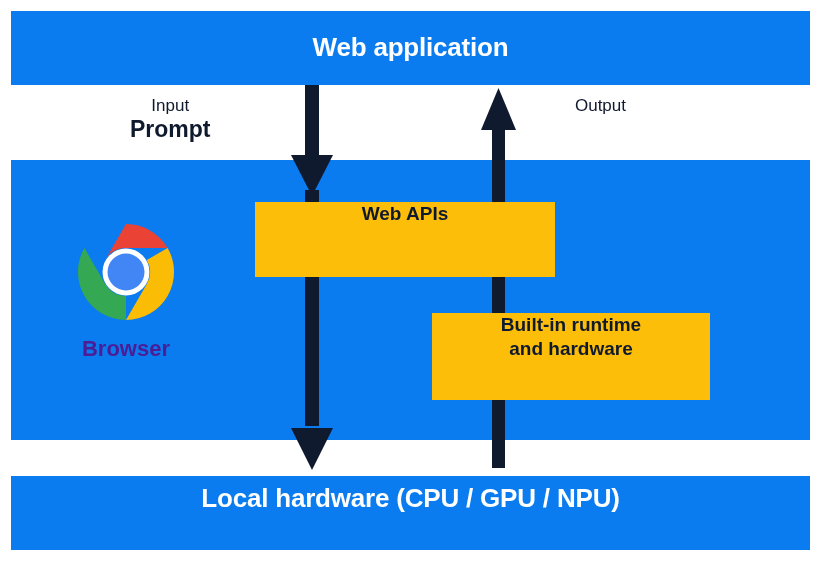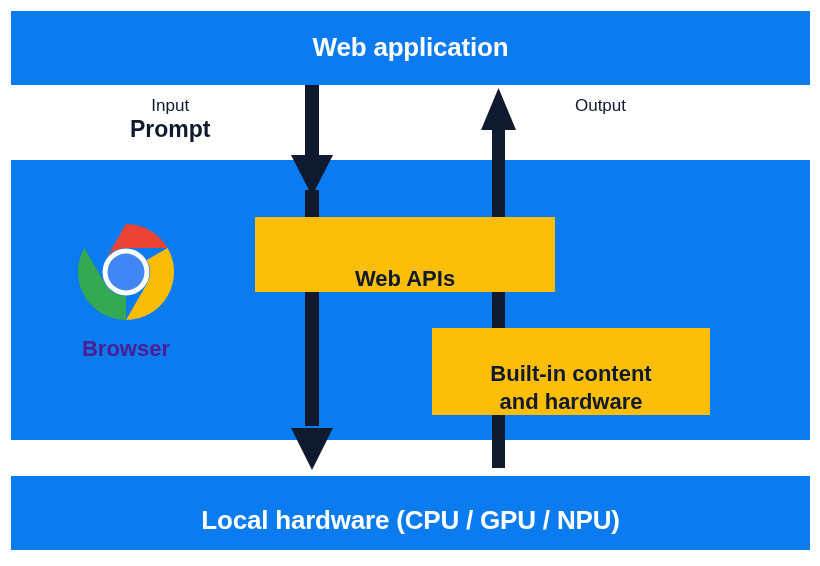--- a/index.html
+++ b/index.html
@@ -45,21 +45,21 @@
     position: absolute;
     left: 0;
     right: 0;
     text-align: center;
     color: #ffffff;
     font-weight: bold;
     font-size: 26px;
     letter-spacing: -0.2px;
   }
   .band-top .band-title { top: 21px; }
-  .band-bottom .band-title { top: 29px; text-align: center; }
+  .band-bottom .band-title { top: 7px; text-align: center; }
 
   
   .caption {
     position: absolute;
     color: #101a2e;
     line-height: 1.08;
   }
   .caption .caption-kind {
     display: block;
     font-size: 17px;
@@ -111,29 +111,28 @@
     color: #4c1d95;
     font-size: 22px;
     font-weight: bold;
   }
 
   
   .orange-box {
     position: absolute;
     background: #fcbe09;
     display: flex;
-    align-items: flex-end;
+    align-items: flex-start;
     justify-content: center;
     text-align: center;
     color: #101a2e;
     font-weight: bold;
-    font-size: 22px;
+    font-size: 19px;
     line-height: 1.25;
     z-index: 5;
-    margin-top: 15px;
   }
   .box-web-apis {
     left: 255px;
     top: 202px;
     width: 300px;
     height: 75px;
   }
   .box-builtin {
     left: 432px;
     top: 313px;
@@ -192,21 +191,21 @@
     </svg>
     <span class="browser-label">Browser</span>
   </div>
 
   <div class="orange-box box-web-apis">
     <span class="box-line">Web APIs</span>
   </div>
 
   <div class="orange-box box-builtin">
     <span>
-      <span class="box-line">Built-in content</span>
+      <span class="box-line">Built-in runtime</span>
       <span class="box-line">and hardware</span>
     </span>
   </div>
 
   <div class="band band-bottom">
     <span class="band-title">Local hardware (CPU / GPU / NPU)</span>
   </div>
 
 </div>
 

